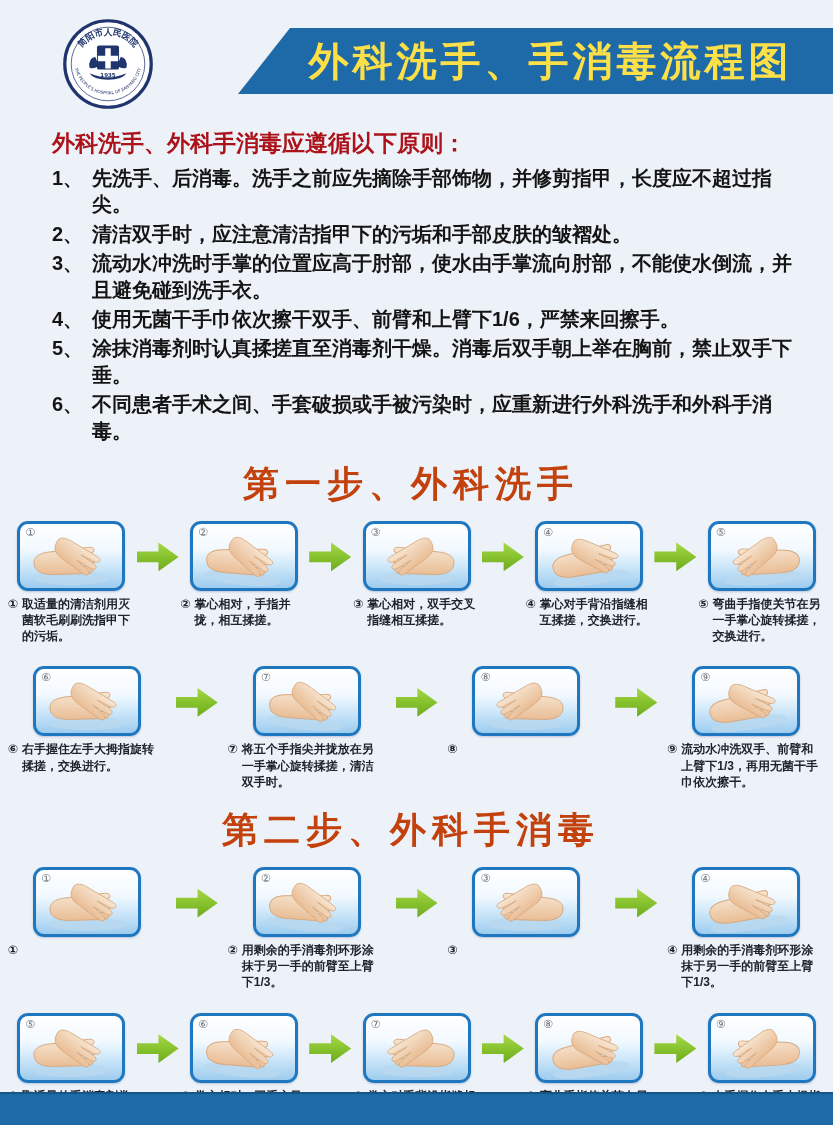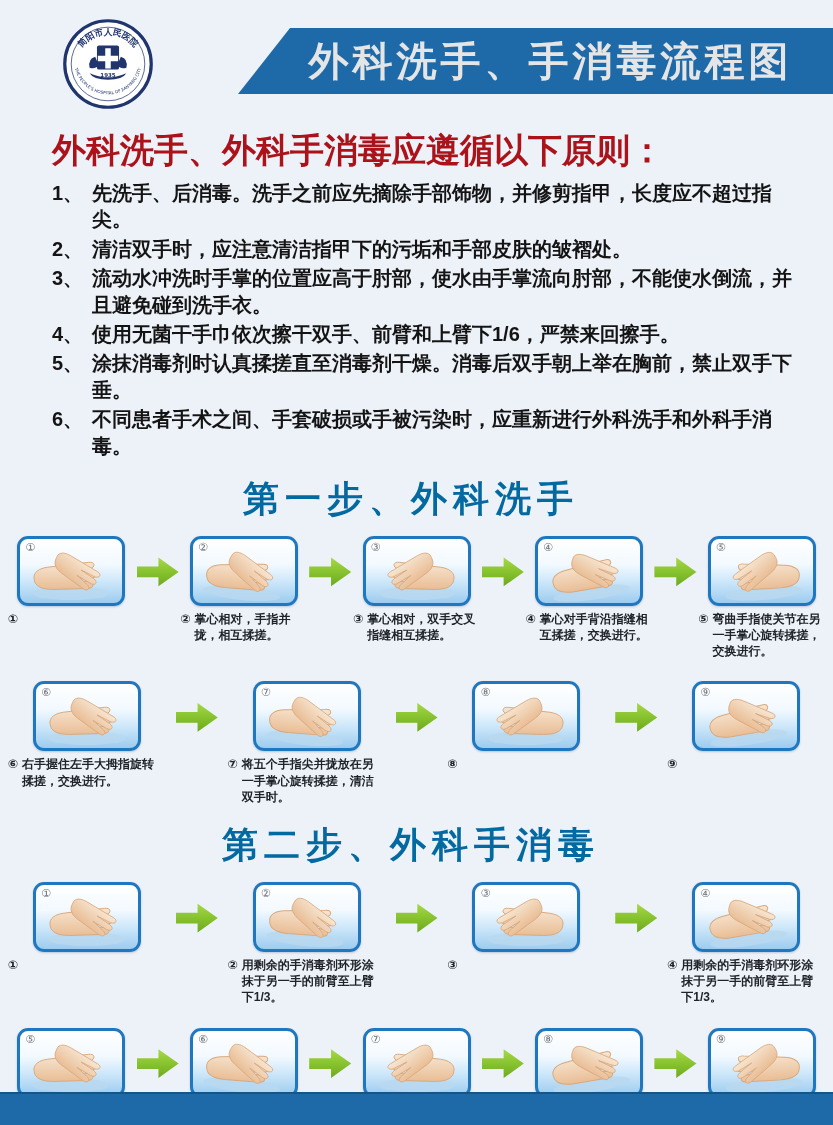--- a/index.html
+++ b/index.html
@@ -13,42 +13,42 @@
   
   .header { position:relative; height:116px; }
   .logo { position:absolute; left:62px; top:18px; width:92px; height:92px; }
   .banner {
     position:absolute; left:238px; top:28px; right:0; height:66px;
     background:#1e6aa8;
     clip-path:polygon(52px 0, 100% 0, 100% 100%, 0 100%);
     display:flex; align-items:center; justify-content:center;
   }
   .banner h1 {
-    color:#e5e5e5; font-size:40px; font-weight:bold; letter-spacing:4px;
+    color:#fde047; font-size:40px; font-weight:bold; letter-spacing:4px;
     font-family:"DejaVu Sans", sans-serif; padding-left:30px;
   }
 
   
   .principles { padding:12px 38px 0 52px; }
   .principles-title {
-    color:#ab1219; font-size:34px; font-weight:bold;
+    color:#ab1219; font-size:23px; font-weight:bold;
     font-family:"Liberation Serif", serif; margin-bottom:6px;
   }
   .principles ol { list-style:none; }
   .principles li {
     display:flex; font-size:20px; font-weight:700; color:#141414;
     line-height:1.32; margin-bottom:3px;
     font-family:"Liberation Sans", sans-serif;
   }
   .principles li .num { flex:0 0 2.0em; }
   .principles li .txt { flex:1; }
 
   
   .section-title {
-    text-align:center; color:#0369a1; font-size:36px; font-weight:bold;
+    text-align:center; color:#c2410c; font-size:36px; font-weight:bold;
     font-family:"Liberation Serif", serif; letter-spacing:6px;
     margin:16px 11px 12px 0;
   }
 
   
   .flow-row {
     display:flex; justify-content:center; align-items:flex-start;
     margin:4px 6px 0 6px;
   }
   .step { display:flex; flex-direction:column; align-items:center; }
@@ -181,20 +181,21 @@
   <div class="flow-row row-5">
     <div class="step">
       <div class="step-box">
         <span class="badge">①</span>
         <svg class="hands" viewBox="0 0 100 62">
             <use href="#hands-shape"></use>
           </svg>
       </div>
       <div class="caption">
         <span class="cap-num">①</span>
+          <span class="cap-txt">取适量的清洁剂用灭菌软毛刷刷洗指甲下的污垢。</span>
       </div>
     </div>
     <div class="arrow"></div>
     <div class="step">
       <div class="step-box">
         <span class="badge">②</span>
         <svg class="hands" viewBox="0 0 100 62">
             <use href="#hands-shape"></use>
           </svg>
       </div>
@@ -285,20 +286,21 @@
     <div class="arrow"></div>
     <div class="step">
       <div class="step-box">
         <span class="badge">⑨</span>
         <svg class="hands" viewBox="0 0 100 62">
             <use href="#hands-shape"></use>
           </svg>
       </div>
       <div class="caption">
         <span class="cap-num">⑨</span>
+          <span class="cap-txt">流动水冲洗双手、前臂和上臂下1/3，再用无菌干手巾依次擦干。</span>
       </div>
     </div>
   </div>
 
   <div class="section-title">第二步、外科手消毒</div>
 
   <div class="flow-row row-4">
     <div class="step">
       <div class="step-box">
         <span class="badge">①</span>

